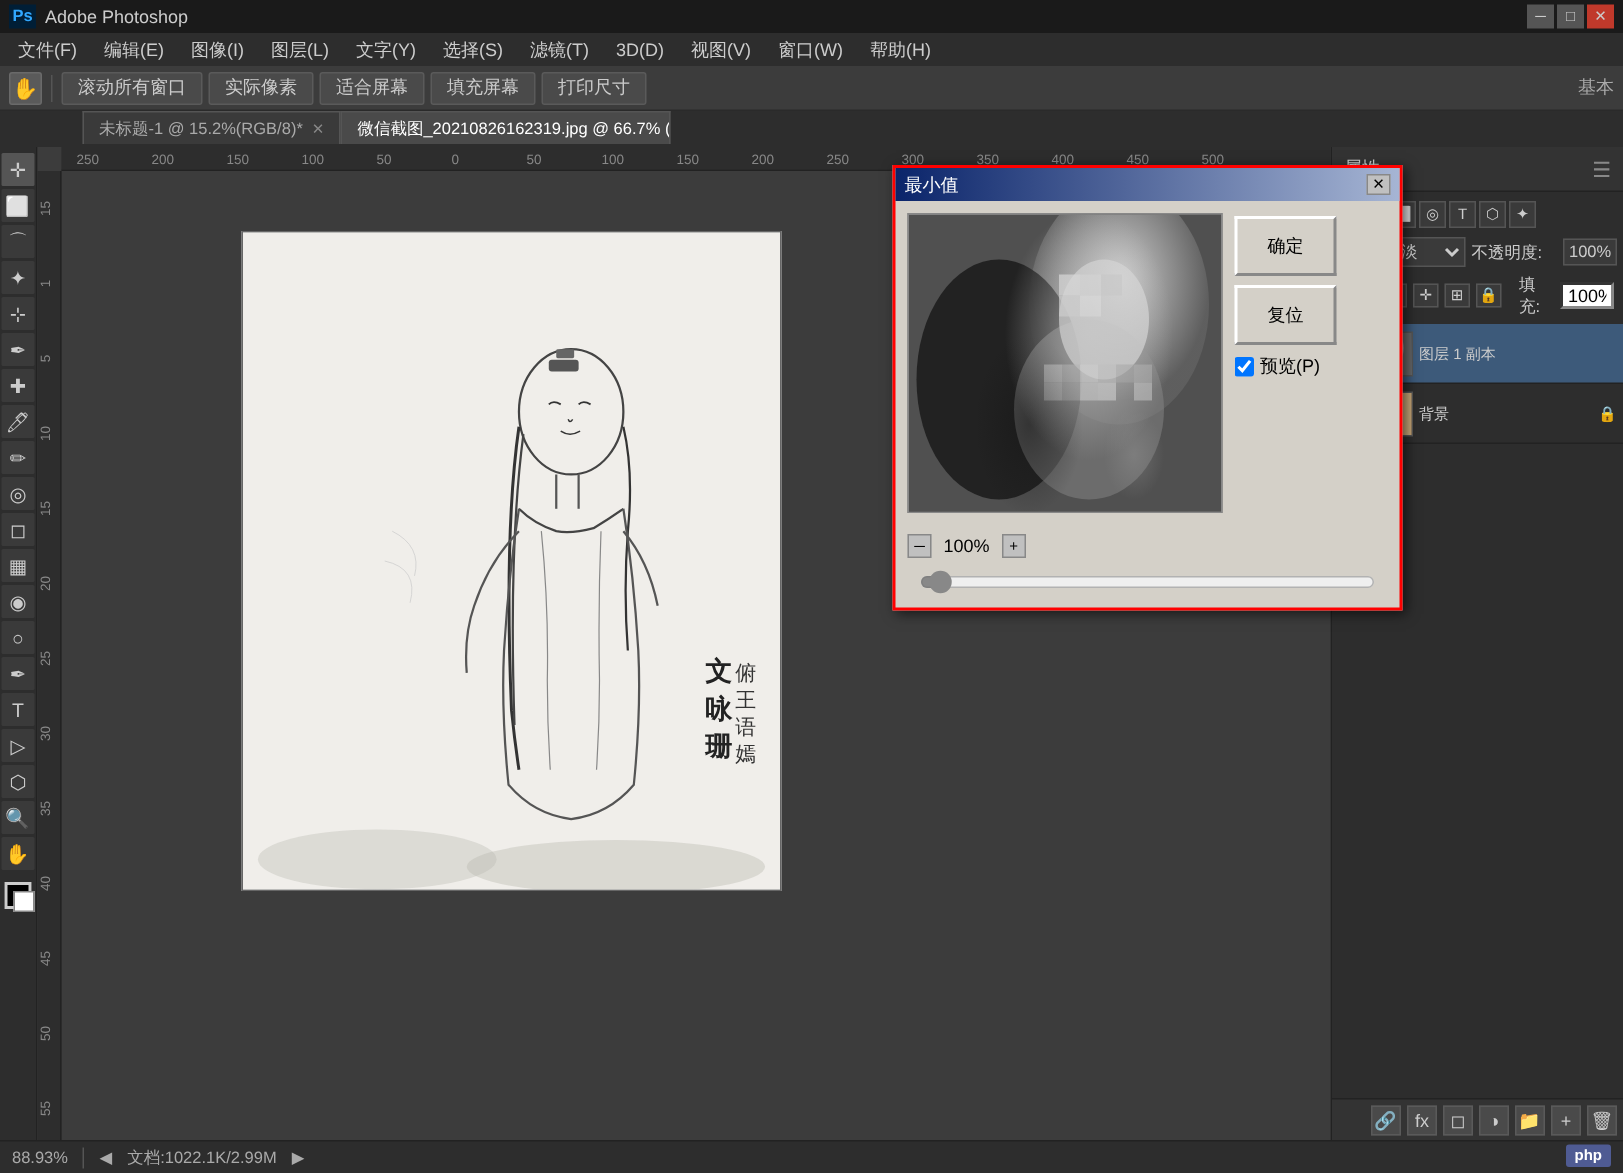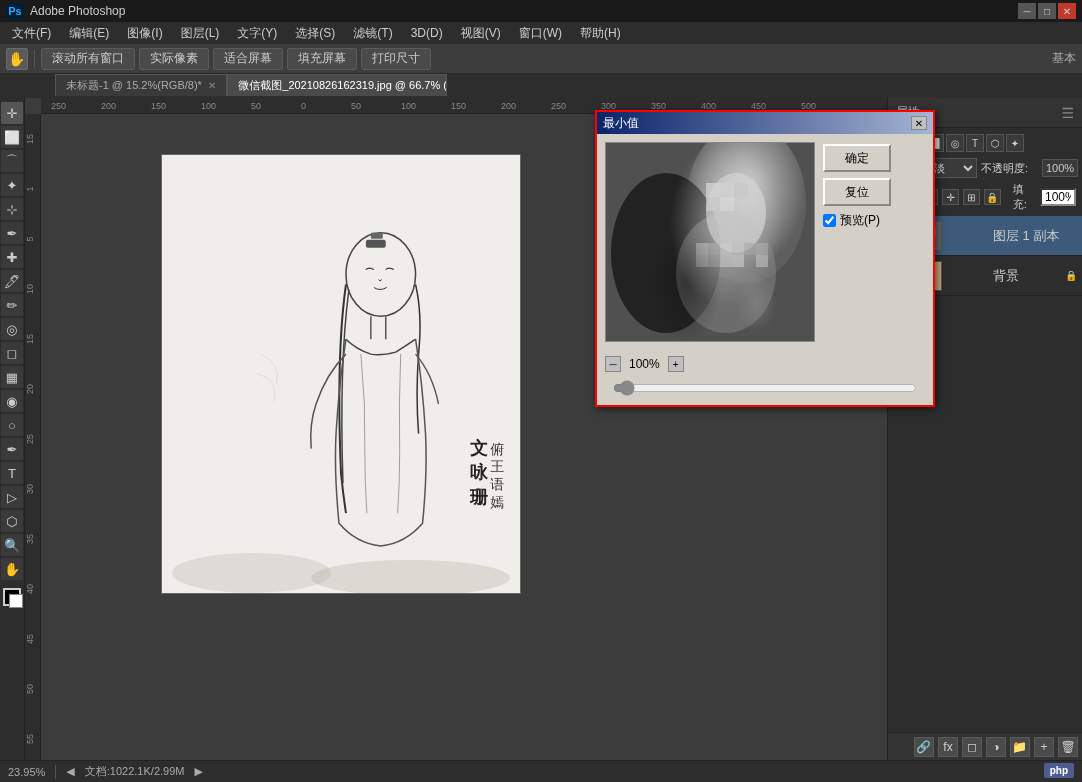--- a/index.html
+++ b/index.html
@@ -350,24 +350,23 @@
       width: 30px;
       height: 30px;
       background: #888;
       border: 1px solid #555;
       flex-shrink: 0;
       overflow: hidden;
       position: relative;
     }
 
     .layer-name {
-      font-size: 13px;
+      font-size: 10px;
       color: #ccc;
       flex: 1;
-      margin-left: 47px;
     }
 
     .layer-lock {
       font-size: 10px;
       color: #888;
     }
 
     .layers-bottom {
       height: 28px;
       background: #333;
@@ -514,21 +513,21 @@
 
     #modal-right {
       display: flex;
       flex-direction: column;
       gap: 6px;
       padding-top: 2px;
     }
 
     .modal-btn {
       width: 68px;
-      height: 28px;
+      height: 40px;
       background: #d4d0c8;
       border: 2px solid;
       border-color: #fff #888 #888 #fff;
       display: flex;
       align-items: center;
       justify-content: center;
       font-size: 12px;
       cursor: pointer;
       color: #000;
     }
@@ -859,21 +858,21 @@
       <div class="layers-bottom-btn">◻</div>
       <div class="layers-bottom-btn">◑</div>
       <div class="layers-bottom-btn">📁</div>
       <div class="layers-bottom-btn">+</div>
       <div class="layers-bottom-btn">🗑</div>
     </div>
   </div>
 </div>
 
 <div id="status-bar">
-  <span>23.95%</span>
+  <span>88.93%</span>
   <div class="status-sep"></div>
   <span style="cursor:pointer;">◀</span>
   <span>文档:1022.1K/2.99M</span>
   <span style="cursor:pointer;">▶</span>
 </div>
 
 <div class="php-logo">php</div>
 
 <div id="modal-overlay">
   <div id="modal-dialog">

